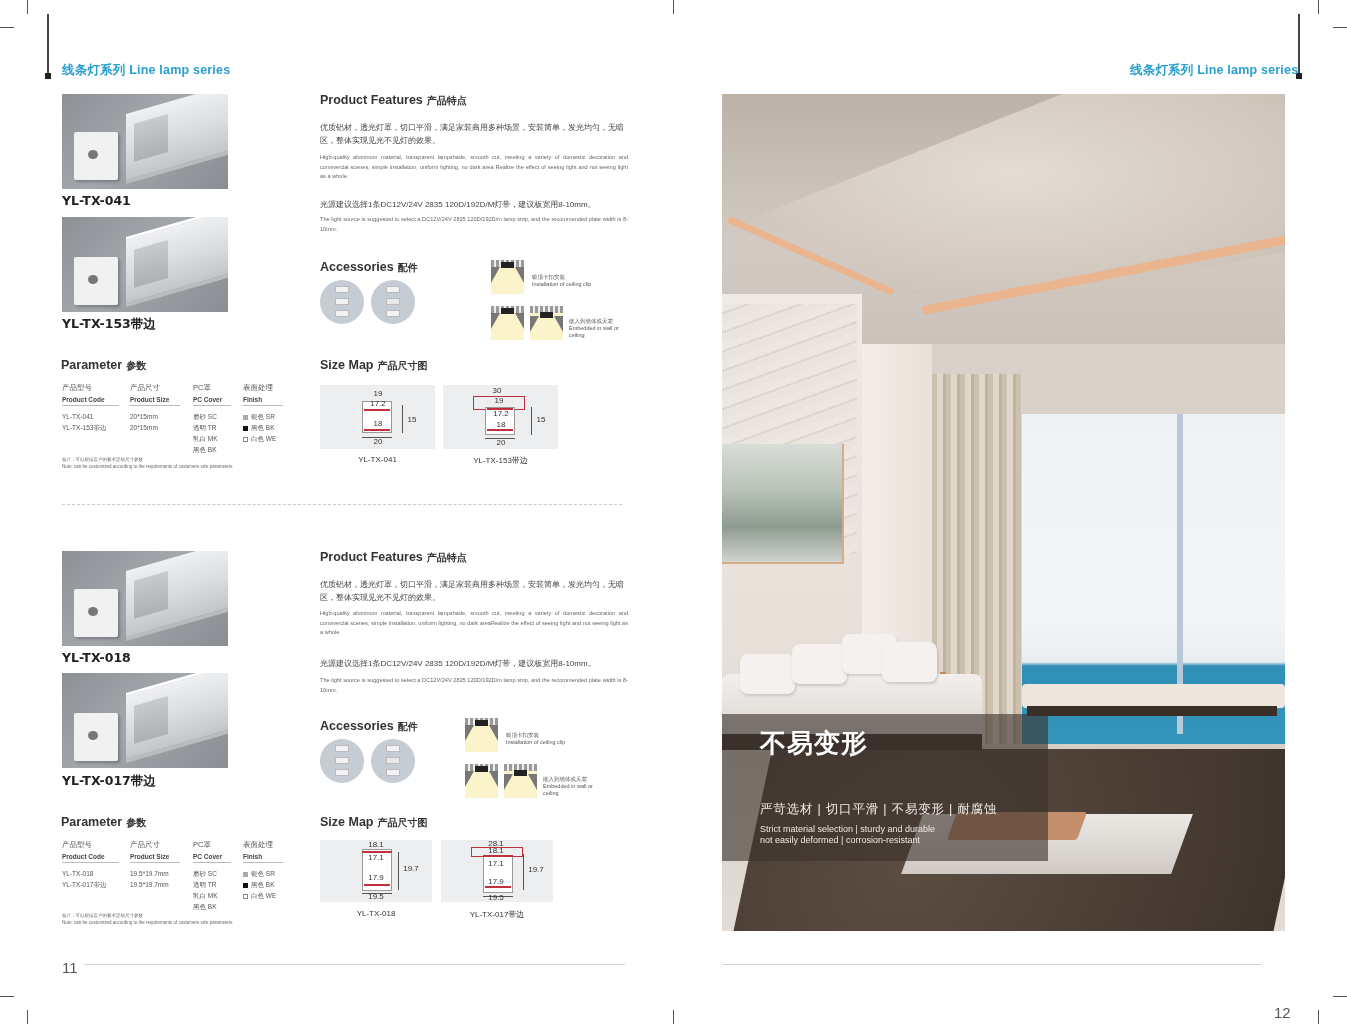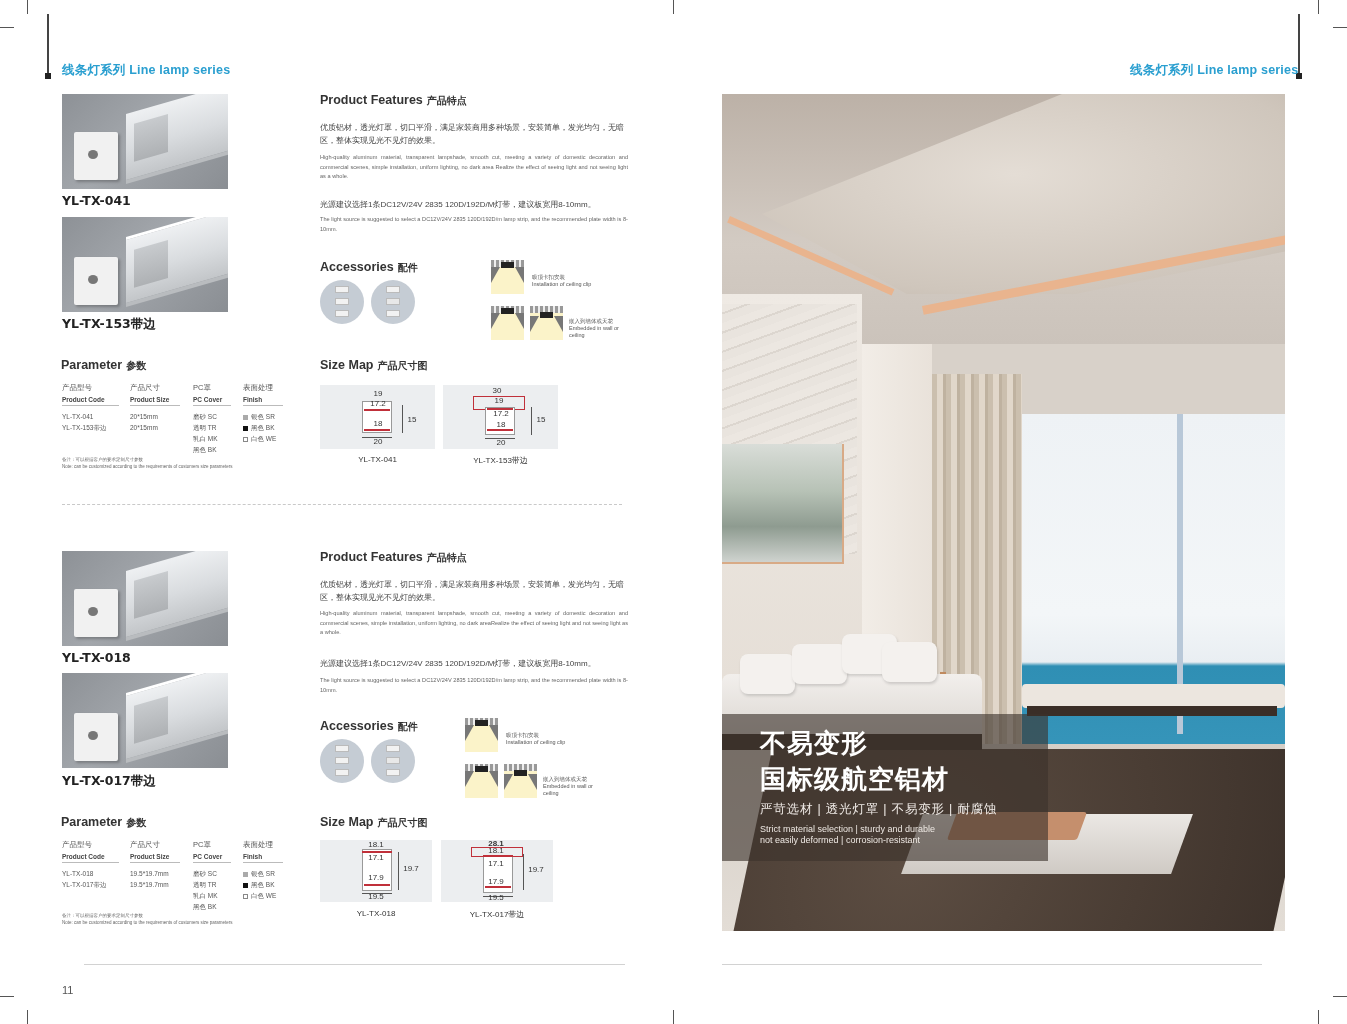--- a/index.html
+++ b/index.html
@@ -68,21 +68,21 @@
   .sm-profile { position: absolute; border: 1px solid #999; background: #fff; }
   .sm-red { position: absolute; height: 2px; background: #c0303a; }
   .sm-redbox { position: absolute; border: 1px solid #c0303a; }
   .sm-dim { position: absolute; font-size: 8px; color: #333; text-align: center; }
   .sm-line { position: absolute; height: 1px; background: #555; }
   .sm-vline { position: absolute; width: 1px; background: #555; }
   .sm-caption { position: absolute; font-size: 8px; color: #333; text-align: center; }
 
   .dash-sep { position: absolute; left: 62px; top: 504px; width: 560px; height: 0; border-top: 1px dashed #c9c9c9; }
   .foot-line { position: absolute; height: 1px; background: #d2d2d2; }
-  .page-num { position: absolute; font-size: 11px; color: #555; margin-top: 25px; }
+  .page-num { position: absolute; font-size: 15px; color: #555; }
 
   
   .hero { position: absolute; left: 722px; top: 94px; width: 563px; height: 837px; overflow: hidden; background: #d8d1c9; }
   .ceiling-outer { position: absolute; left: 0; top: 0; width: 100%; height: 250px; background: linear-gradient(180deg, #bcb1a7 0%, #d3cbc3 60%, #cbc3bb 100%); }
   .ceiling-inner { position: absolute; left: 40px; top: 0; width: 560px; height: 200px;
     background: radial-gradient(ellipse at 45% 40%, #e4ddd5 0%, #cfc6bc 70%, #beb3a8 100%);
     clip-path: polygon(0 120px, 300px 0, 560px 0, 560px 150px, 190px 225px); }
   .cove { position: absolute; background: #e9b48e; }
   .wall-left { position: absolute; left: 0; top: 200px; width: 140px; height: 420px; background: linear-gradient(180deg, #efeae4, #e5ded6); }
   .marble { position: absolute; left: 0; top: 210px; width: 135px; height: 250px;
@@ -393,21 +393,21 @@
     <div class="sm-red" style="left:44px;top:44px;width:26px;"></div>
     <div class="sm-dim" style="left:38px;top:33px;width:36px;">17.9</div>
     <div class="sm-line" style="left:42px;top:53px;width:30px;"></div>
     <div class="sm-dim" style="left:38px;top:52px;width:36px;">19.5</div>
     <div class="sm-vline" style="left:78px;top:12px;height:38px;"></div>
     <div class="sm-dim" style="left:80px;top:24px;width:22px;">19.7</div>
   </div>
   <div class="sm-caption" style="left:320px;top:909px;width:112px;">YL-TX-018</div>
 
   <div class="sm-box" style="left:441px;top:840px;width:112px;height:62px;">
-    <div class="sm-dim" style="left:37px;top:-1px;width:36px;font-weight:bold;">28.1</div>
+    <div class="sm-dim" style="left:37px;top:-1px;width:36px;">28.1</div>
     <div class="sm-redbox" style="left:30px;top:7px;width:52px;height:10px;"></div>
     <div class="sm-dim" style="left:37px;top:6px;width:36px;">18.1</div>
     <div class="sm-profile" style="left:42px;top:15px;width:30px;height:38px;"></div>
     <div class="sm-red" style="left:42px;top:15px;width:30px;"></div>
     <div class="sm-dim" style="left:37px;top:19px;width:36px;">17.1</div>
     <div class="sm-red" style="left:44px;top:46px;width:26px;"></div>
     <div class="sm-dim" style="left:37px;top:37px;width:36px;">17.9</div>
     <div class="sm-line" style="left:42px;top:56px;width:30px;"></div>
     <div class="sm-dim" style="left:37px;top:53px;width:36px;">19.5</div>
     <div class="sm-vline" style="left:82px;top:14px;height:36px;"></div>
@@ -441,22 +441,21 @@
   <div class="pillow" style="left:120px;top:540px;"></div>
   <div class="pillow" style="left:160px;top:548px;"></div>
   <div class="sofa-base"></div>
   <div class="bench"></div>
   <div class="bench-base"></div>
   <div class="table"></div>
   <div class="tray"></div>
 
   <div class="hero-overlay"></div>
   <div class="hero-title1">不易变形</div>
-  <div class="hero-title2">国标级航空铝材</div>
-  <div class="hero-sub-cn">严苛选材 | 透光灯罩 | 不易变形 | 耐腐蚀</div>
+  <div class="hero-sub-cn">严苛选材 | 切口平滑 | 不易变形 | 耐腐蚀</div>
   <div class="hero-sub-en">
     <div>Strict material selection | sturdy and durable</div>
     <div>not easily deformed | corrosion-resistant</div>
   </div>
 </div>
 
 <div class="foot-line" style="left:722px;top:964px;width:540px;"></div>
 <div class="page-num" style="left:1274px;top:1004px;">12</div>
 
 </body></html>

